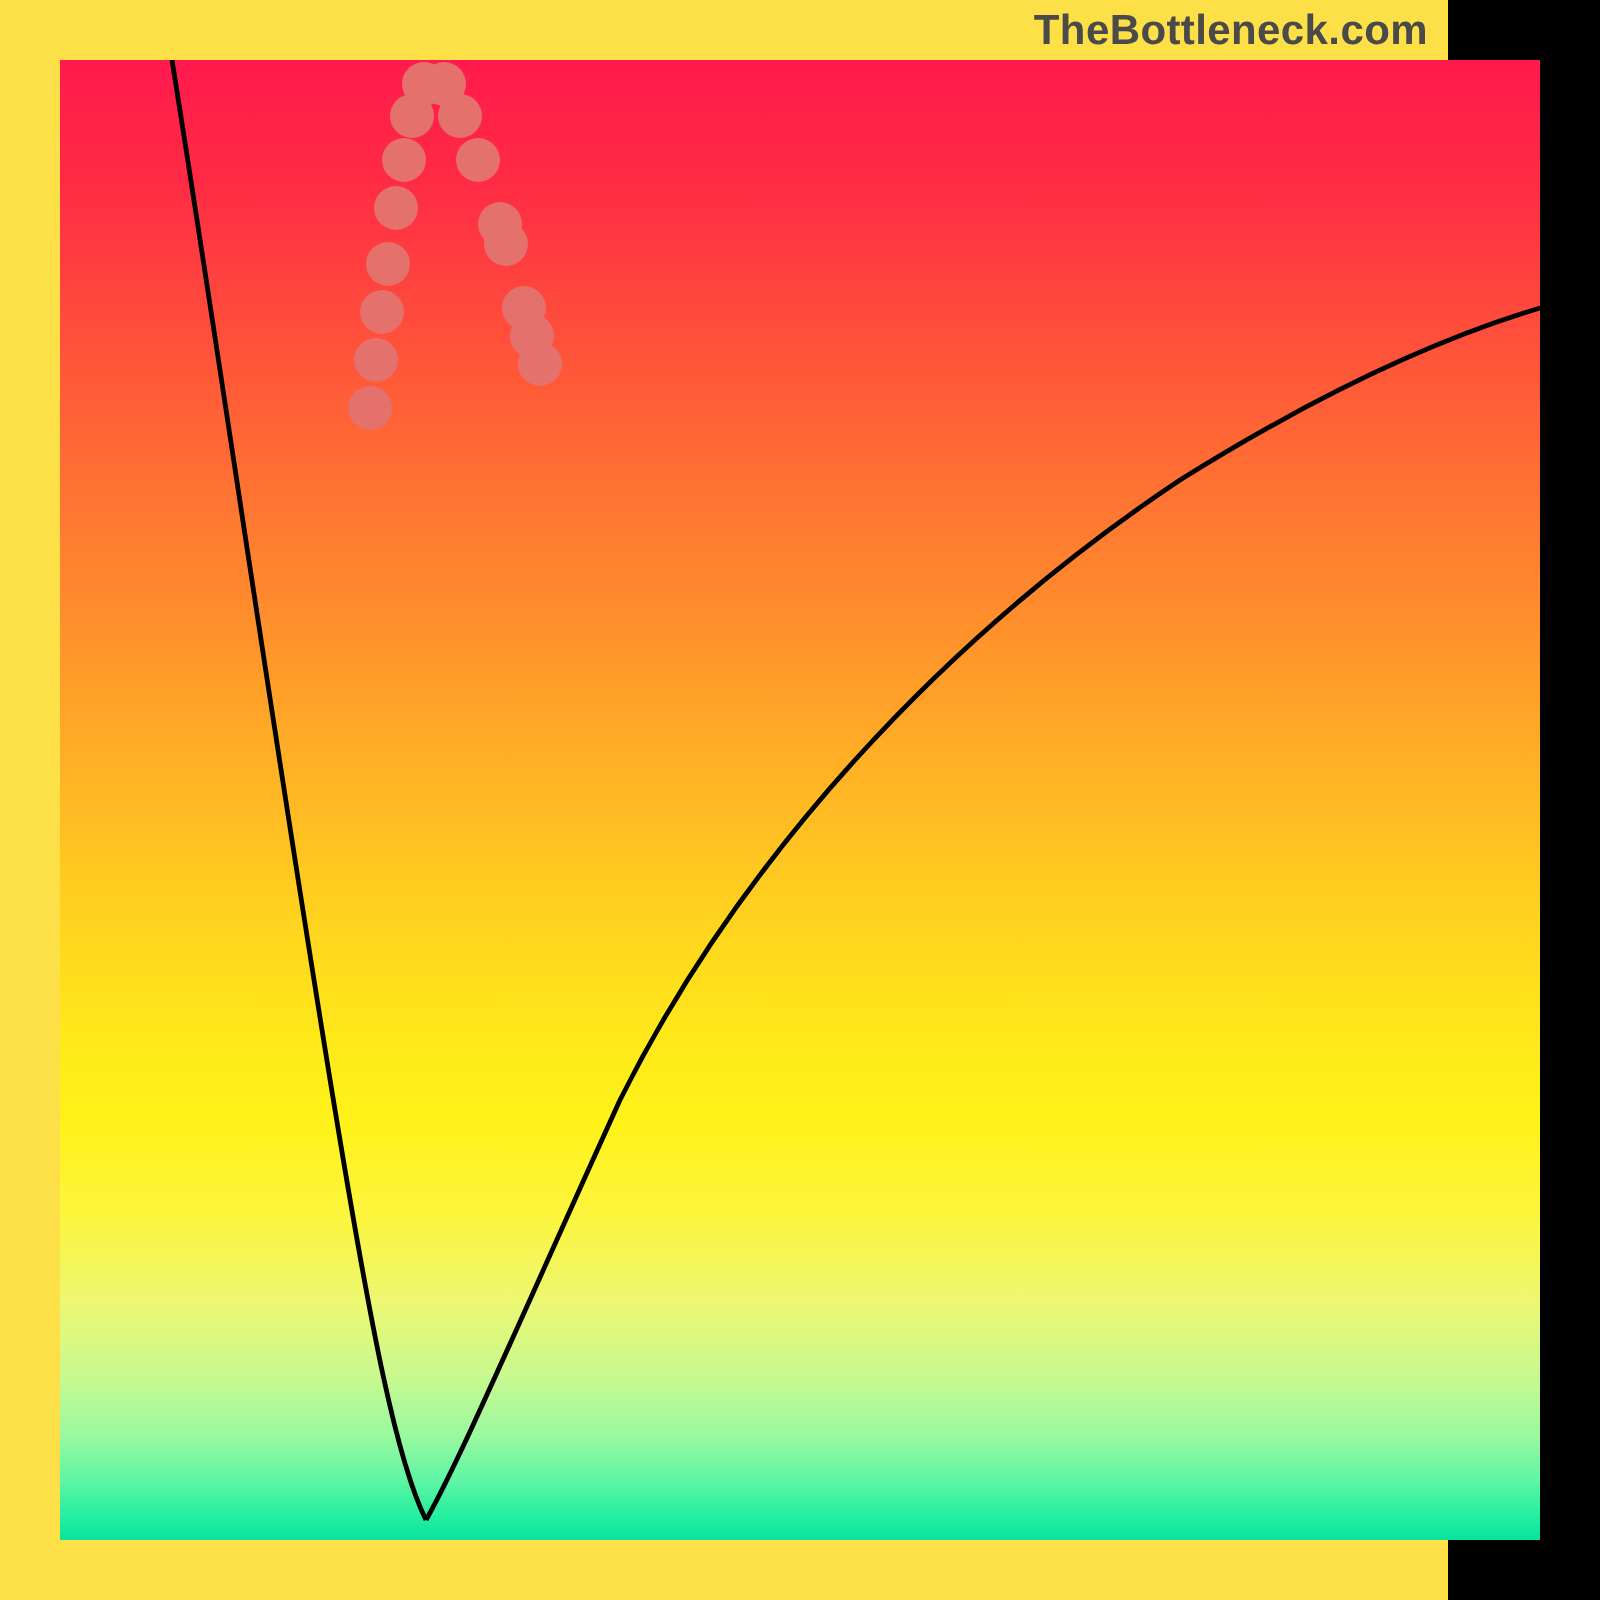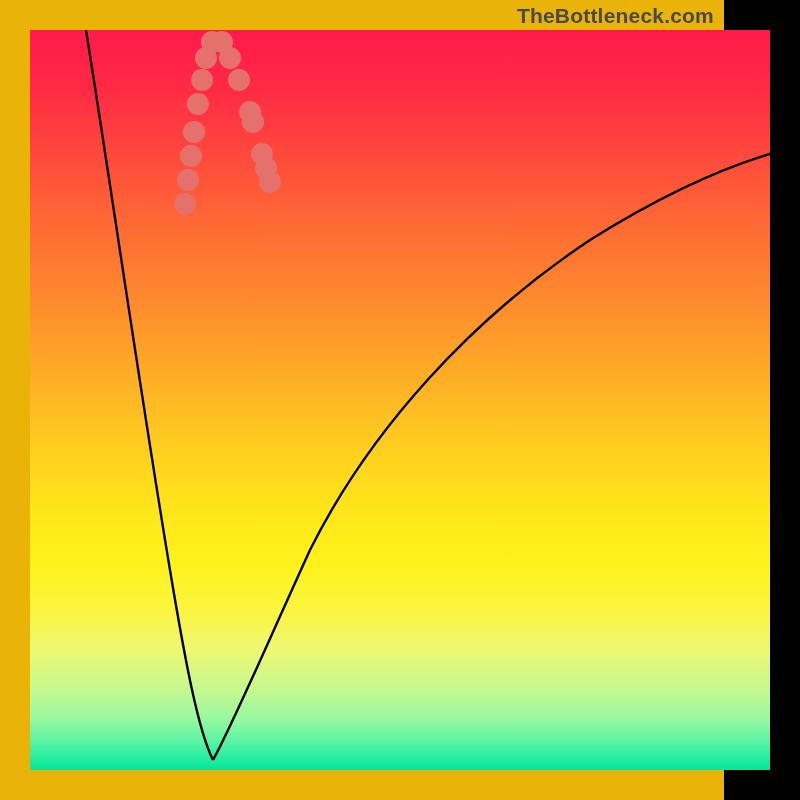--- a/index.html
+++ b/index.html
@@ -8,21 +8,21 @@
     width: 800px;
     height: 800px;
     overflow: hidden;
     background: #000;
     font-family: Arial, Helvetica, sans-serif;
   }
   .frame {
     position: absolute;
     top: 0; left: 0;
     width: 724px; height: 800px;
-    background: #eab308;
+    background: #fde047;
   }
   .plot-area {
     position: absolute;
     top: 30px;
     left: 30px;
     width: 740px;
     height: 740px;
     overflow: hidden;
   }
   .gradient-bg {

